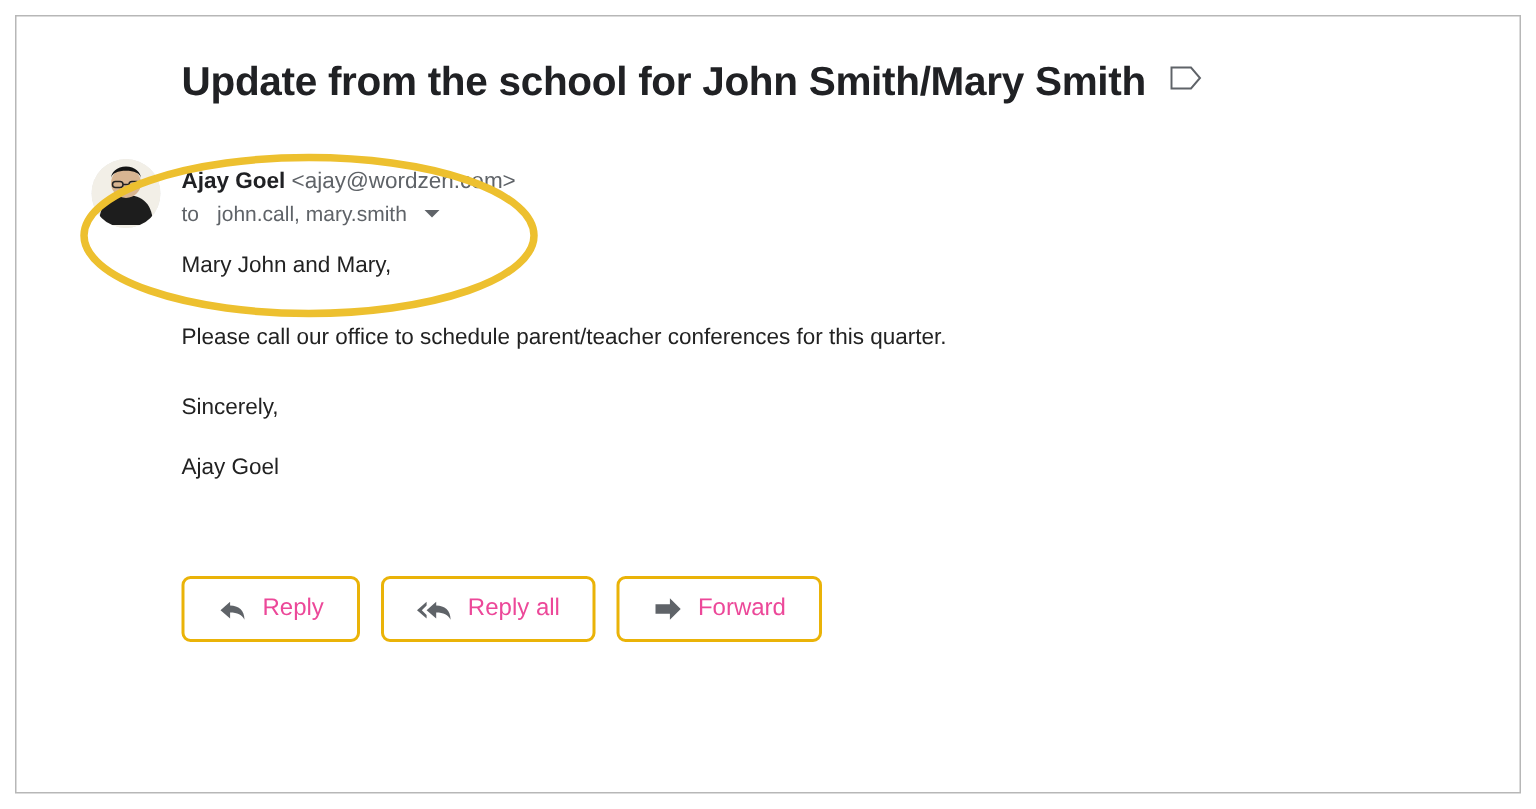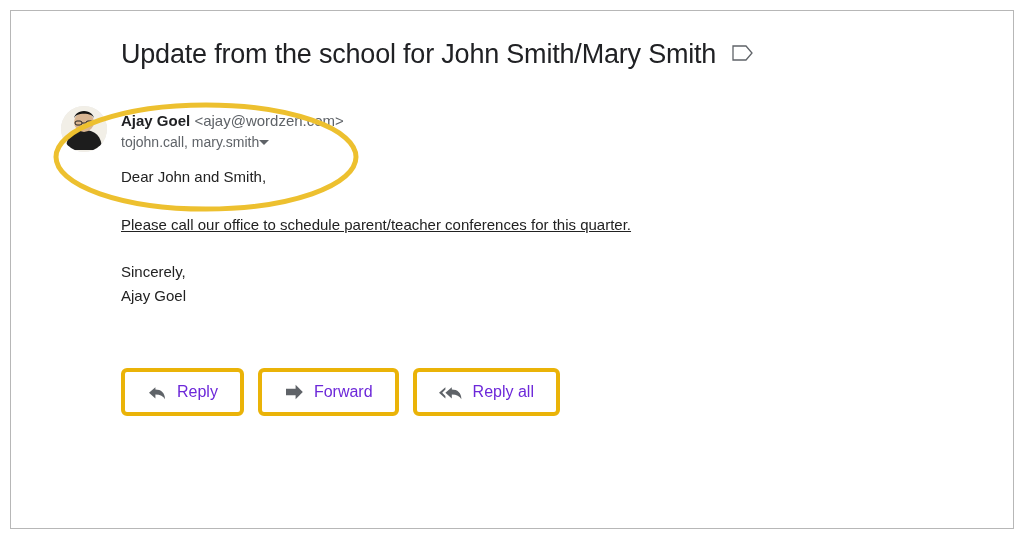--- a/index.html
+++ b/index.html
@@ -27,21 +27,21 @@
     box-sizing: border-box;
   }
   .subject-row {
     display: flex;
     align-items: center;
     gap: 16px;
     margin-bottom: 40px;
   }
   .subject {
     font-size: 27px;
-    font-weight: 400;
+    font-weight: 700;
     color: #202124;
     letter-spacing: -0.2px;
   }
   .label-chip {
     fill: none;
     stroke: #5f6368;
     stroke-width: 1.3;
   }
   .sender-block {
     position: relative;
@@ -66,52 +66,52 @@
   .sender-name {
     font-weight: 700;
     color: #202124;
   }
   .to-line {
     font-size: 14px;
     color: #5f6368;
     margin-top: 2px;
     display: flex;
     align-items: center;
-    gap: 0;
+    gap: 12px;
   }
   .dd-icon {
     width: 0;
     height: 0;
     border-left: 5px solid transparent;
     border-right: 5px solid transparent;
     border-top: 5px solid #5f6368;
     display: inline-block;
   }
   .body-content {
     font-family: Arial, Helvetica, sans-serif;
     font-size: 15px;
     line-height: 26px;
     color: #222;
   }
   .salutation { margin-bottom: 22px; }
-  .para { margin-bottom: 22px; text-decoration: underline; }
-  .sig-line { line-height: 24px; }
+  .para { margin-bottom: 22px; }
+  .sig-line { line-height: 24px; margin-top: 16px; }
   .actions {
     display: flex;
     gap: 14px;
     margin-top: 60px;
   }
   .action-btn {
     display: inline-flex;
     align-items: center;
     gap: 10px;
-    border: 4px solid #eab308;
+    border: 2px solid #eab308;
     border-radius: 6px;
     background: #fff;
-    color: #6d28d9;
+    color: #ec4899;
     font-family: "Google Sans", Arial, sans-serif;
     font-size: 16px;
     font-weight: 500;
     padding: 10px 22px;
     cursor: pointer;
     line-height: 20px;
     text-align: right;
   }
   .btn-icon svg { display:block; fill:#5f6368; }
 
@@ -157,52 +157,52 @@
         <span>&lt;ajay@wordzen.com&gt;</span>
       </div>
       <div class="to-line">
         <span>to</span>
         <span>john.call, mary.smith</span>
         <span class="dd-icon"></span>
       </div>
     </div>
 
     <div class="body-content">
-      <div class="salutation">Dear John and Smith,</div>
+      <div class="salutation">Mary John and Mary,</div>
       <div class="para">Please call our office to schedule parent/teacher conferences for this quarter.</div>
       <div class="sig-line">Sincerely,</div>
       <div class="sig-line">Ajay Goel</div>
     </div>
 
     <div class="actions">
       <button class="action-btn">
         <span class="btn-icon">
           <svg width="20" height="16" viewBox="0 0 24 20">
               <path d="M10 4 L2 11 L10 18 L10 13 C16 13 20 15 22 19 C22 11 17 7 10 7 Z"></path>
             </svg>
         </span>
         <span>Reply</span>
       </button>
       <button class="action-btn">
         <span class="btn-icon">
-          <svg width="20" height="16" viewBox="0 0 24 20">
-              <path d="M2 6 L14 6 L14 1 L23 10 L14 19 L14 14 L2 14 Z"></path>
-            </svg>
-        </span>
-        <span>Forward</span>
-      </button>
-      <button class="action-btn">
-        <span class="btn-icon">
           <svg width="24" height="16" viewBox="0 0 30 20">
             <path d="M8 4 L0 11 L8 18 L8 15 L4 11 L8 7 Z"></path>
             <path d="M16 4 L8 11 L16 18 L16 13 C22 13 26 15 28 19 C28 11 23 7 16 7 Z"></path>
           </svg>
         </span>
         <span>Reply all</span>
       </button>
+      <button class="action-btn">
+        <span class="btn-icon">
+          <svg width="20" height="16" viewBox="0 0 24 20">
+              <path d="M2 6 L14 6 L14 1 L23 10 L14 19 L14 14 L2 14 Z"></path>
+            </svg>
+        </span>
+        <span>Forward</span>
+      </button>
     </div>
 
   </div>
 
   <svg class="highlight-ellipse" viewBox="0 0 310 116">
     <ellipse cx="155" cy="58" rx="150" ry="52" fill="none" stroke="#edc02f" stroke-width="5"></ellipse>
   </svg>
 </div>
 
 </body></html>

